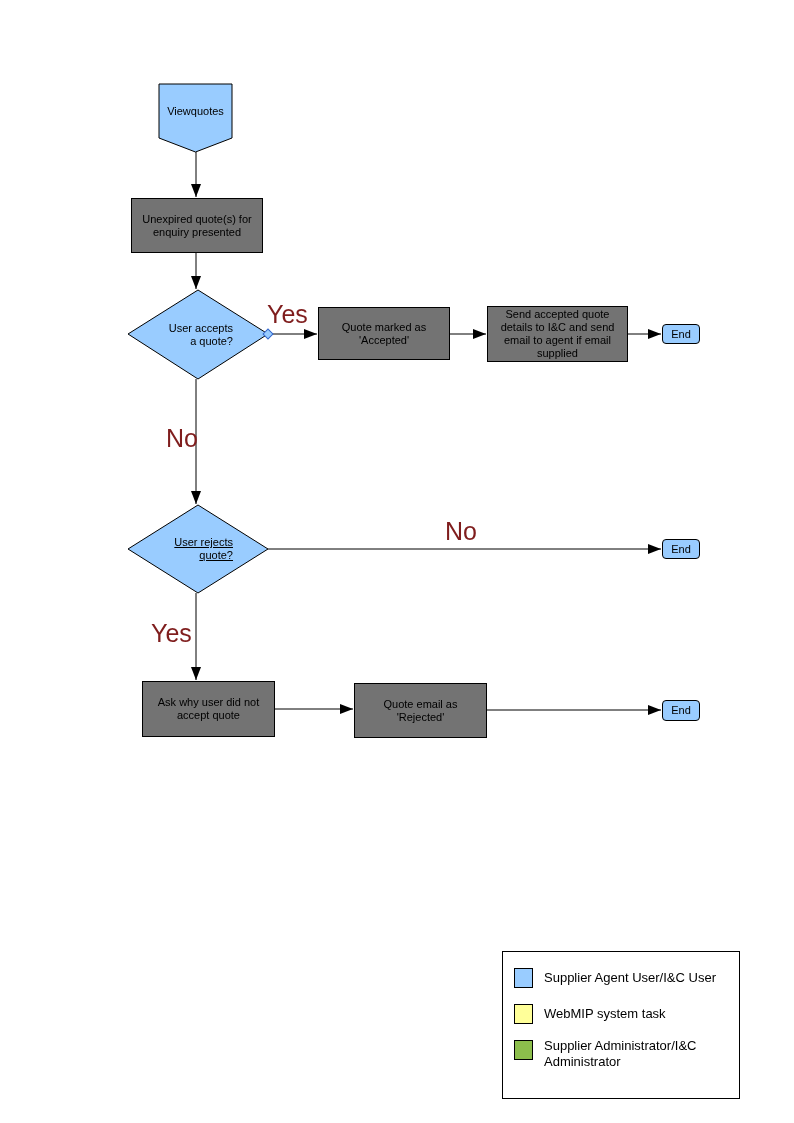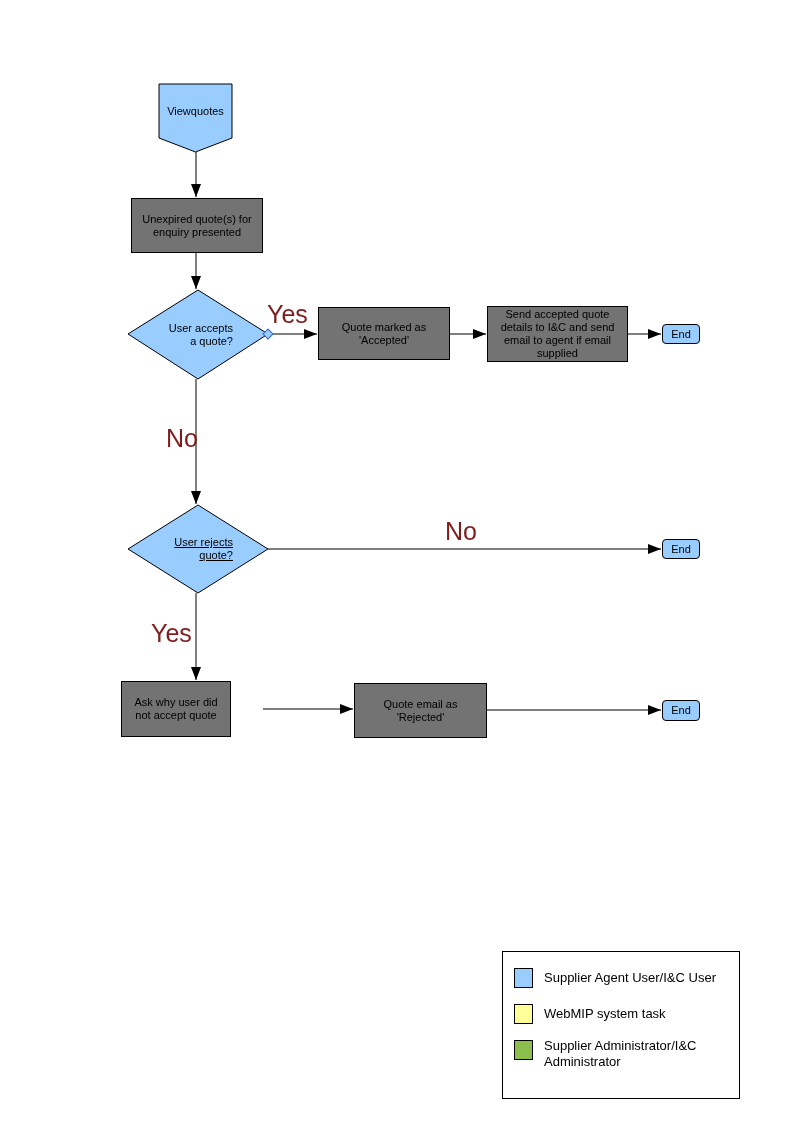--- a/index.html
+++ b/index.html
@@ -13,21 +13,21 @@
         text-align:center;font-size:11px;line-height:13px;}
   .task{background:#737373;border:1px solid #000;padding:0 5px;}
   .term{background:#99CCFF;border:1px solid #000;border-radius:4px;font-size:11px;}
   .shape-label{position:absolute;display:flex;align-items:center;justify-content:center;
                text-align:right;font-size:11px;line-height:13px;}
   .edge-label{position:absolute;font-size:25px;line-height:24px;color:#7f1d1d;}
   
   .n-unexpired{left:131px;top:198px;width:132px;height:55px;}
   .n-accepted{left:318px;top:307px;width:132px;height:53px;}
   .n-send{left:487px;top:306px;width:141px;height:56px;}
-  .n-askwhy{left:121px;top:681px;width:110px;height:56px;}
+  .n-askwhy{left:142px;top:681px;width:133px;height:56px;}
   .n-rejected{left:354px;top:683px;width:133px;height:55px;}
   .n-end1{left:662px;top:324px;width:38px;height:20px;}
   .n-end2{left:662px;top:539px;width:38px;height:20px;}
   .n-end3{left:662px;top:700px;width:38px;height:21px;}
   .lbl-start{left:159px;top:84px;width:73px;height:54px;}
   .lbl-accepts{left:163px;top:290px;width:70px;height:89px;}
   .lbl-rejects{left:163px;top:505px;width:70px;height:88px;text-decoration:underline;}
   .el-yes1{left:267px;top:302px;}
   .el-no1{left:166px;top:426px;}
   .el-no2{left:445px;top:519px;}

